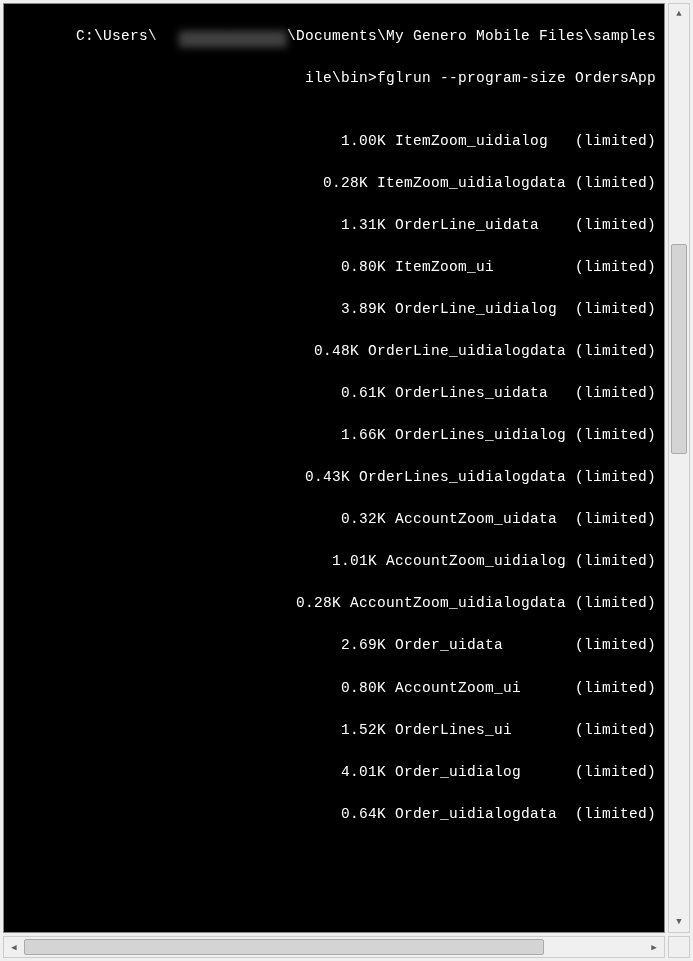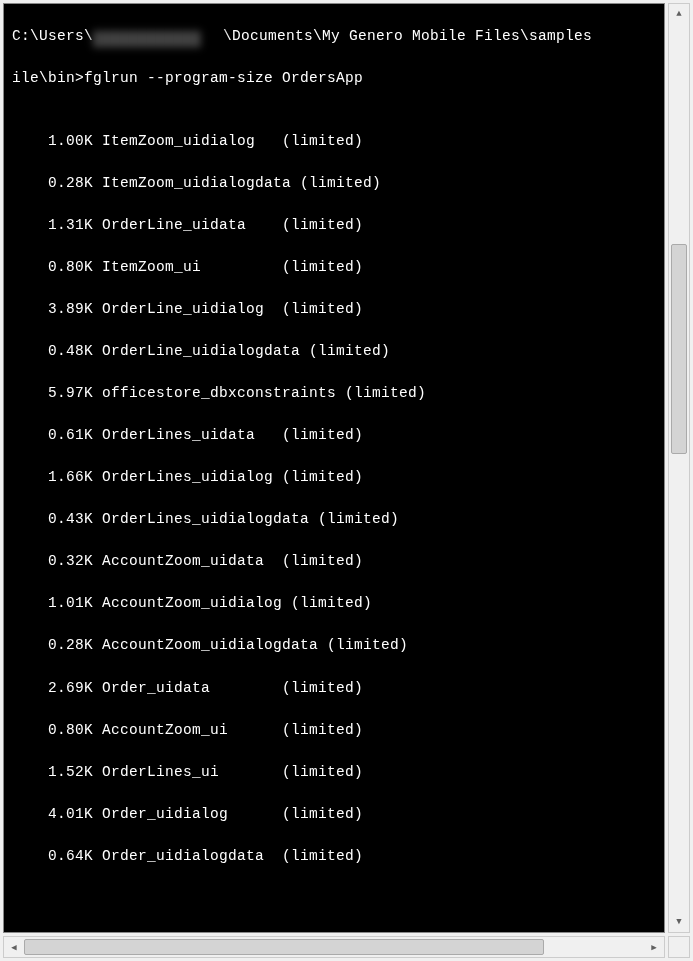--- a/index.html
+++ b/index.html
@@ -17,20 +17,21 @@
     }
     .terminal-window {
       position: absolute;
       top: 3px;
       left: 3px;
       right: 28px;
       bottom: 28px;
       background: #000;
       border: 1px solid #888;
       overflow: hidden;
+      text-align: right;
     }
     .terminal-content {
       color: #fff;
       font-size: 14.5px;
       line-height: 1.45;
       padding: 1px 8px;
       white-space: pre;
       letter-spacing: 0.3px;
     }
     .path-redacted {
@@ -133,21 +134,20 @@
   <div class="terminal-content">
 <span class="line"><span>C:</span><span>\Users\</span><span class="path-redacted"></span><span>\Documents\My Genero Mobile Files\samples</span></span>
 <span class="line"><span>ile\bin&gt;</span><span>fglrun --program-size OrdersApp</span></span>
 <div id="module-lines">
 <span class="line"><span>    1.00K</span> <span>ItemZoom_uidialog   </span><span>(limited)</span></span>
 <span class="line"><span>    0.28K</span> <span>ItemZoom_uidialogdata </span><span>(limited)</span></span>
 <span class="line"><span>    1.31K</span> <span>OrderLine_uidata    </span><span>(limited)</span></span>
 <span class="line"><span>    0.80K</span> <span>ItemZoom_ui         </span><span>(limited)</span></span>
 <span class="line"><span>    3.89K</span> <span>OrderLine_uidialog  </span><span>(limited)</span></span>
 <span class="line"><span>    0.48K</span> <span>OrderLine_uidialogdata </span><span>(limited)</span></span>
-<span class="line"><span>    5.97K</span> <span>officestore_dbxconstraints </span><span>(limited)</span></span>
 <span class="line"><span>    0.61K</span> <span>OrderLines_uidata   </span><span>(limited)</span></span>
 <span class="line"><span>    1.66K</span> <span>OrderLines_uidialog </span><span>(limited)</span></span>
 <span class="line"><span>    0.43K</span> <span>OrderLines_uidialogdata </span><span>(limited)</span></span>
 <span class="line"><span>    0.32K</span> <span>AccountZoom_uidata  </span><span>(limited)</span></span>
 <span class="line"><span>    1.01K</span> <span>AccountZoom_uidialog </span><span>(limited)</span></span>
 <span class="line"><span>    0.28K</span> <span>AccountZoom_uidialogdata </span><span>(limited)</span></span>
 <span class="line"><span>    2.69K</span> <span>Order_uidata        </span><span>(limited)</span></span>
 <span class="line"><span>    0.80K</span> <span>AccountZoom_ui      </span><span>(limited)</span></span>
 <span class="line"><span>    1.52K</span> <span>OrderLines_ui       </span><span>(limited)</span></span>
 <span class="line"><span>    4.01K</span> <span>Order_uidialog      </span><span>(limited)</span></span>

